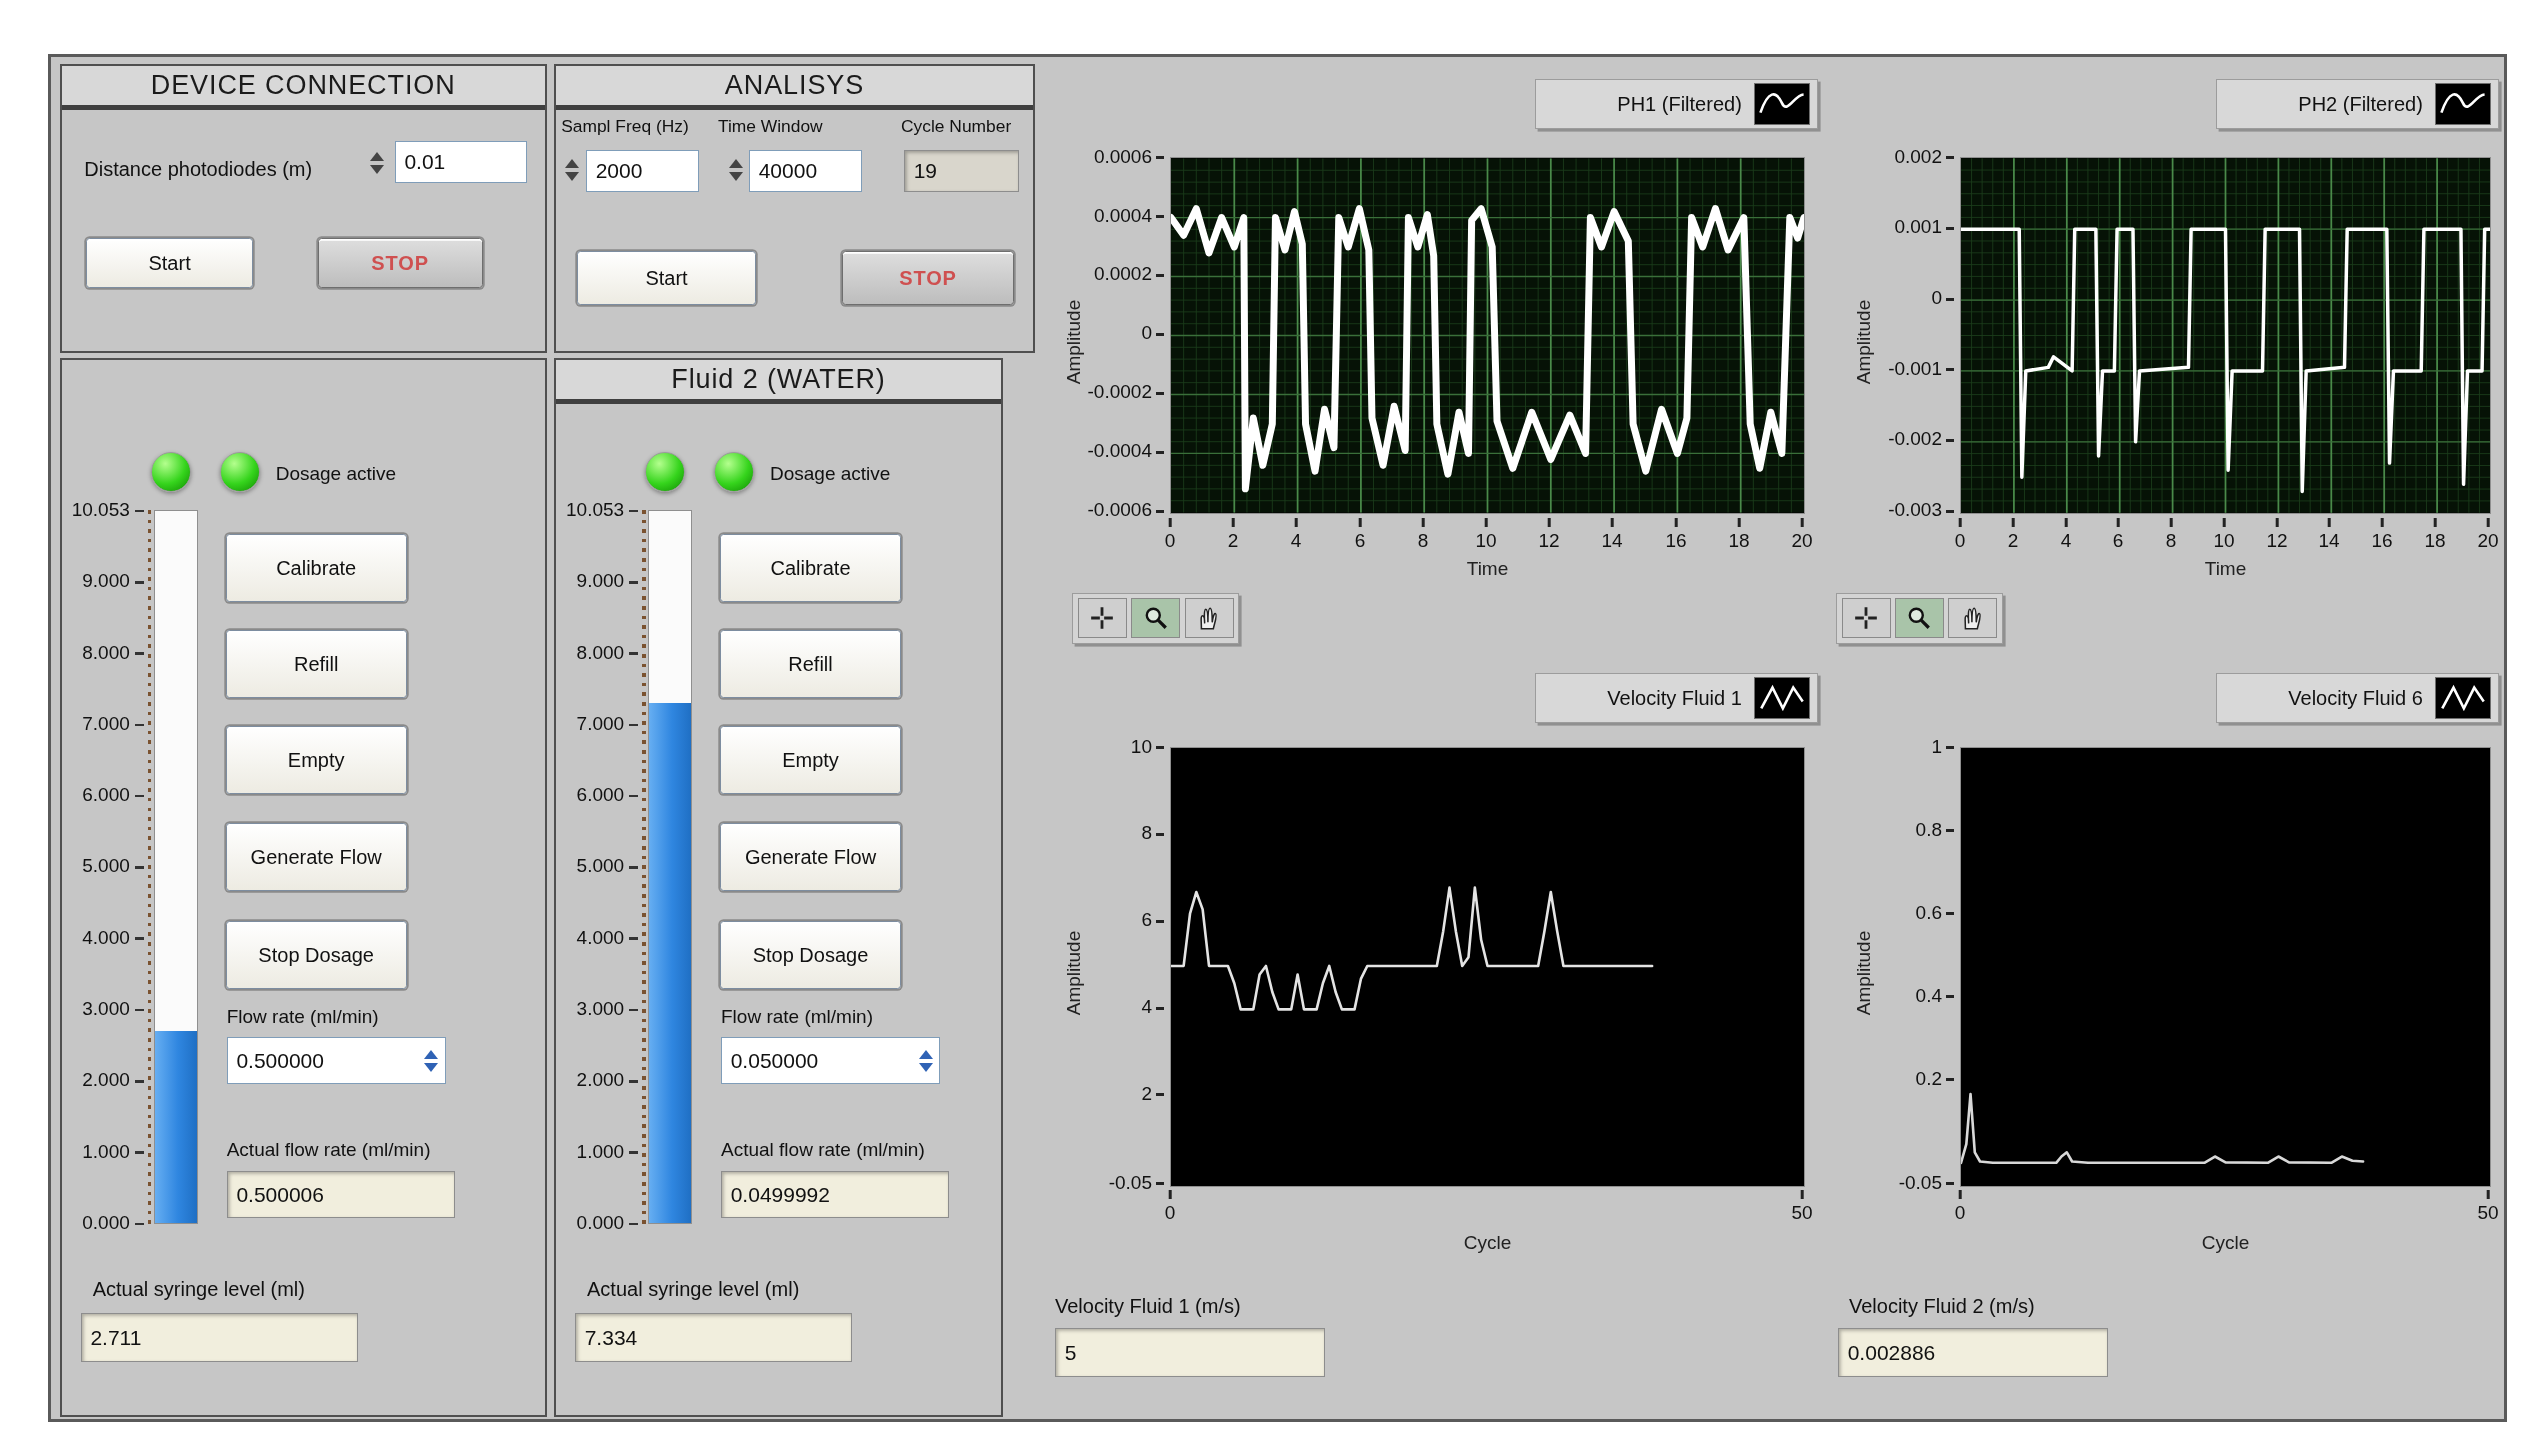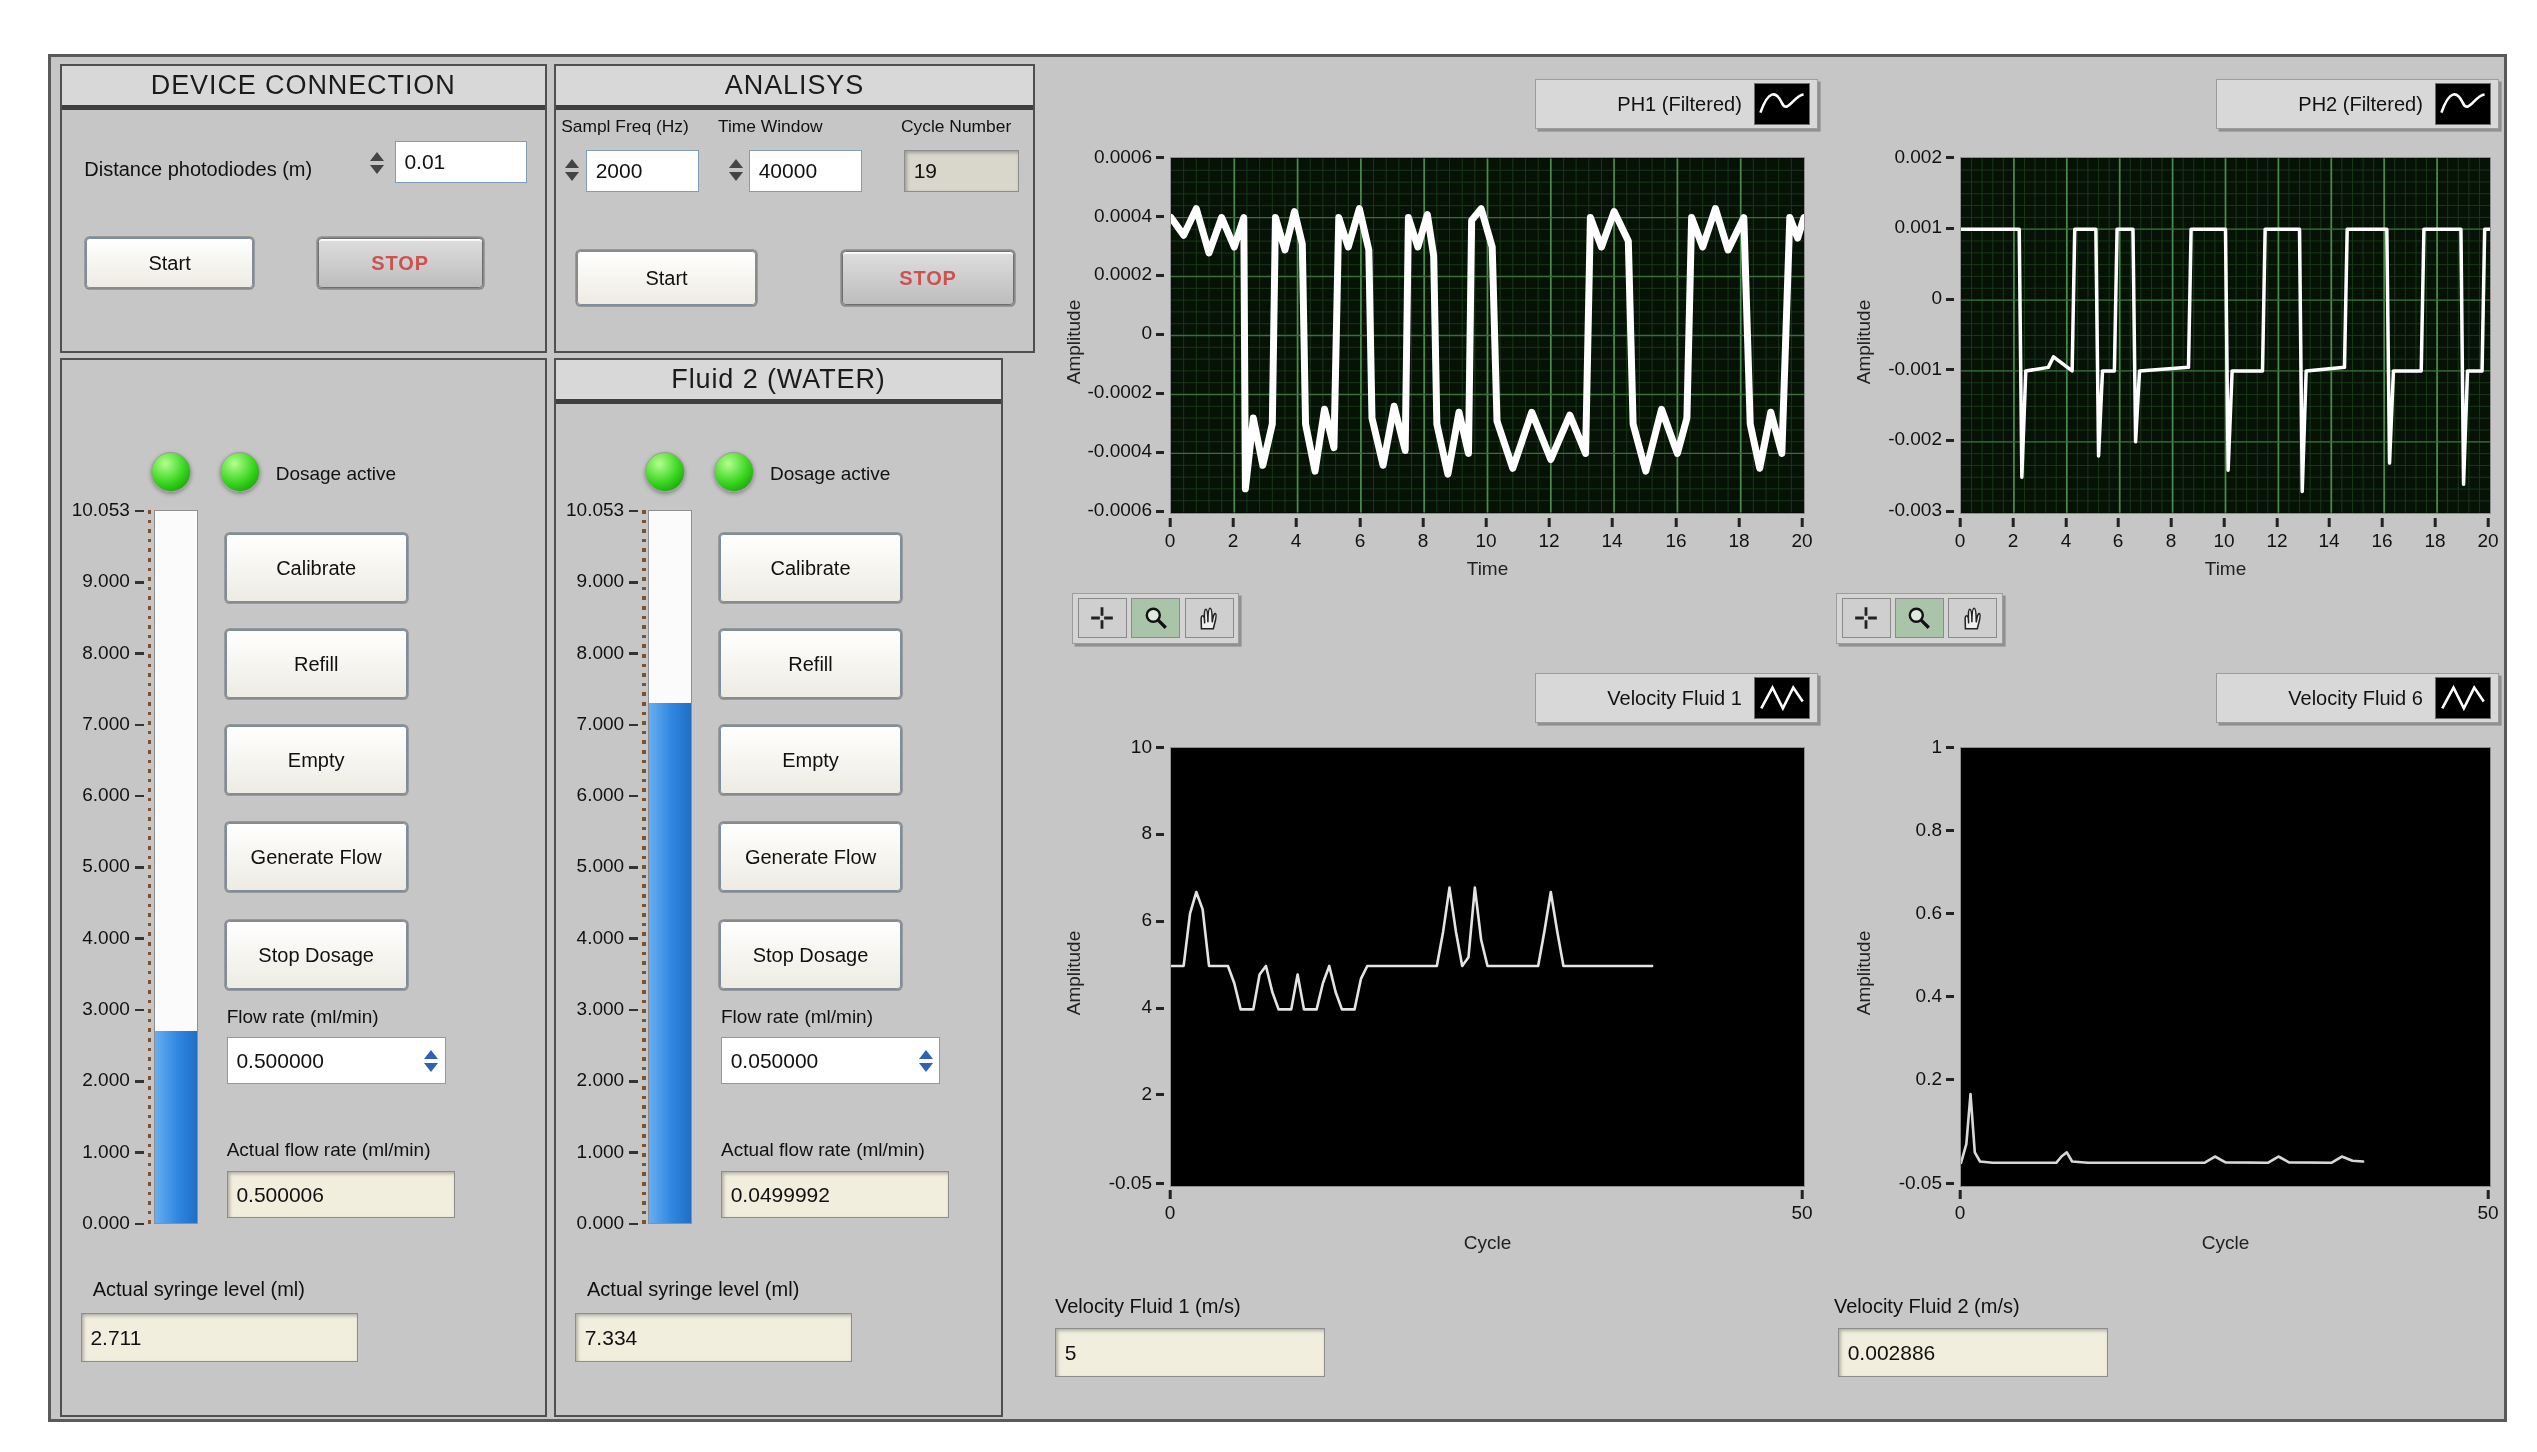--- a/index.html
+++ b/index.html
@@ -615,19 +615,19 @@
           <div class="ytick" style="top: 425px;">-0.05</div>
           <div class="ytickmark" style="top: 435px;"></div>
         </div>
     <div class="xticks" style="left:129px;top:524px;width:531px;height:37px;">
           <div class="xtick" style="left: 0px;">0</div>
           <div class="xtickmark" style="left: 0px;"></div>
           <div class="xtick" style="left: 528px;">50</div>
           <div class="xtickmark" style="left: 528px;"></div>
         </div>
     <div class="axis-xlabel" style="left:129px;top:566px;width:531px;">Cycle</div>
-    <div class="chart-ind-label" style="left:3px;top:629px;">Velocity Fluid 2 (m/s)</div>
+    <div class="chart-ind-label" style="left:18px;top:629px;">Velocity Fluid 2 (m/s)</div>
     <div class="chart-ind-box" style="left:7px;top:662px;width:270px;height:49px;">0.002886</div>
   </div>
 
 </div>
 </div>
 
 
 </body></html>

